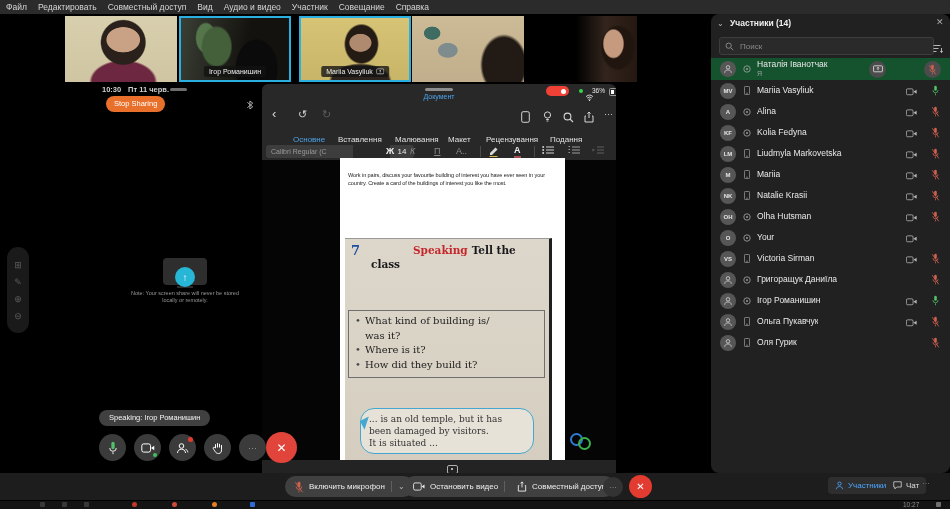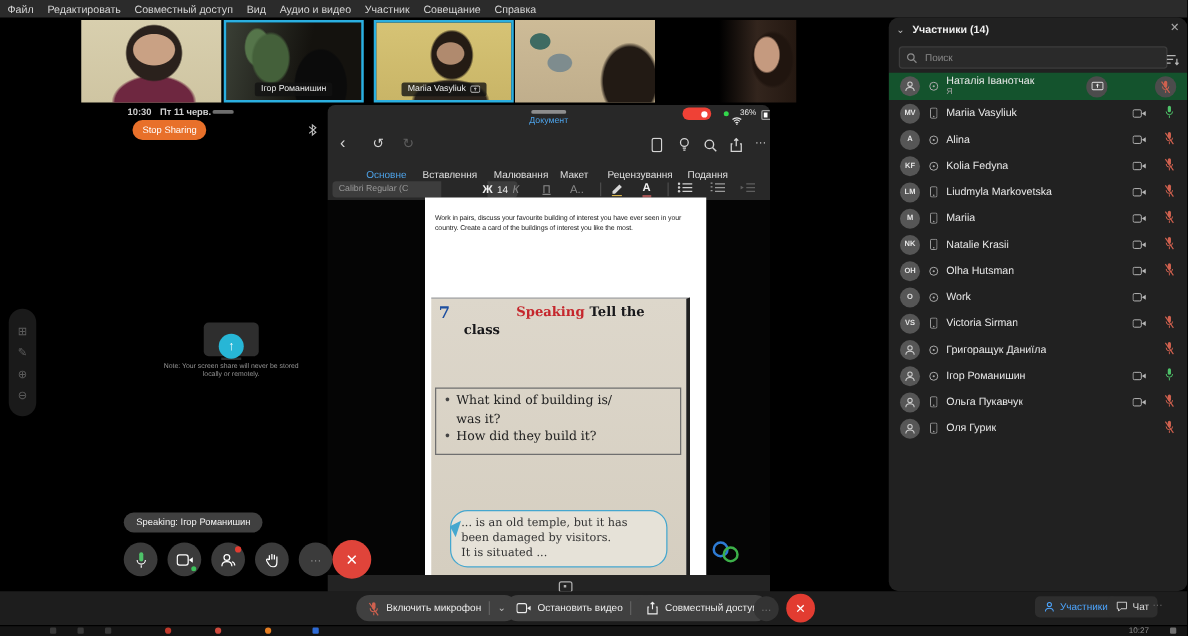--- a/index.html
+++ b/index.html
@@ -362,20 +362,21 @@
     <div class="page">
       <div class="para">Work in pairs, discuss your favourite building of interest you have ever seen in your country. Create a card of the buildings of interest you like the most.</div>
       <div class="photo">
         <span class="bknum">7</span>
         <div class="bkhead">
           <span class="bkkey">Speaking</span><span>Tell the class</span>
         </div>
         <div class="qbox">
           <div class="q">What kind of building is/
 was it?</div>
+          <div class="q">Where is it?</div>
           <div class="q">How did they build it?</div>
         </div>
         <div class="bubble">... is an old temple, but it has
 been damaged by visitors.
 It is situated ...</div>
       </div>
     </div>
 
     <div class="ibot">
       <span class="sq">
@@ -640,21 +641,21 @@
       </div>
       <div class="p-row">
         <span class="p-av">O</span>
         <span class="p-dev">
           <svg width="8" height="8" viewBox="0 0 10 10">
             <circle cx="5" cy="5" r="4" fill="none" stroke="#a8a8a8"></circle>
             <circle cx="5" cy="5" r="1.1" fill="#a8a8a8"></circle>
           </svg>
         </span>
         <span class="p-nm">
-          <span class="p-name">Work</span>
+          <span class="p-name">Your</span>
         </span>
         <span class="p-right">
           <span class="slot">
             <span><svg width="11" height="8" viewBox="0 0 14 10">
                 <rect x="0.5" y="1" width="8.5" height="7.5" rx="1.5" fill="none" stroke="#b8b8b8"></rect>
                 <path d="M9.5 4.7l4-2.6v5.2z" fill="#b8b8b8"></path>
               </svg></span>
           </span>
           <span class="slot"></span>
         </span>

